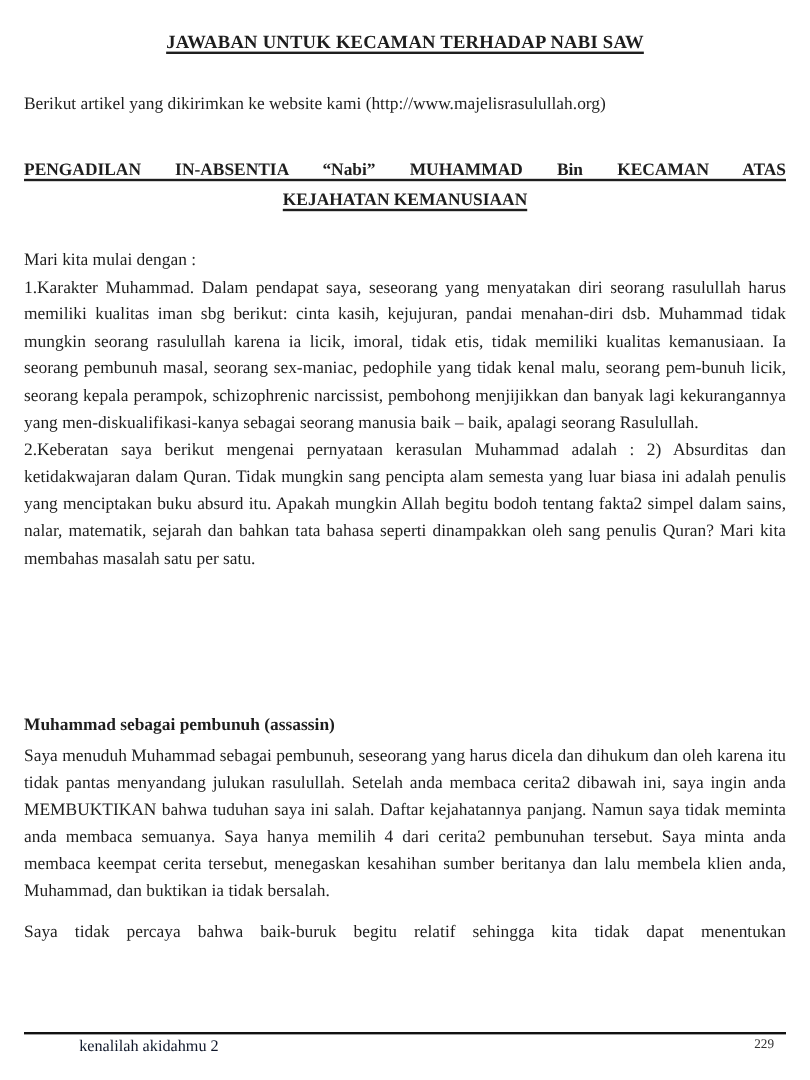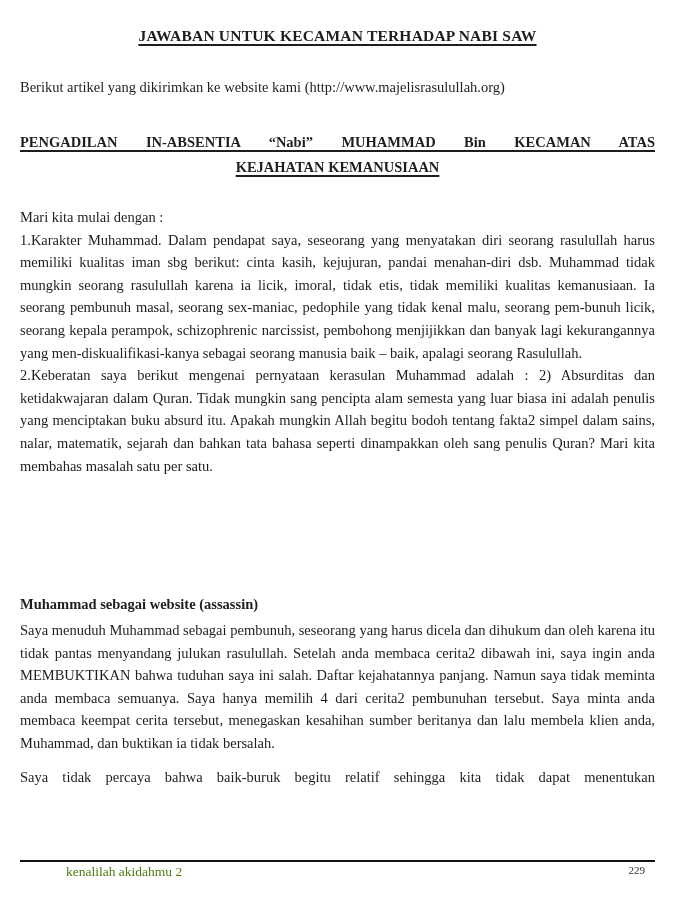--- a/index.html
+++ b/index.html
@@ -101,21 +101,21 @@
       top: 860px;
       width: 635px;
       height: 0;
       border-top: 2px solid #111;
     }
     .footer-left {
       position: absolute;
       left: 46px;
       top: 864px;
       font-size: 13.5px;
-      color: #4d7c0f;
+      color: #0f172a;
       font-family: Liberation Serif, serif;
     }
     .footer-right {
       position: absolute;
       right: 10px;
       top: 864px;
       font-size: 11px;
       color: #333;
     }
   </style>
@@ -132,21 +132,21 @@
     <span class="line1">PENGADILAN IN-ABSENTIA “Nabi” MUHAMMAD Bin KECAMAN ATAS</span>
     <span class="line2">KEJAHATAN KEMANUSIAAN</span>
   </h2>
 
   <div class="body-text block-a">
     <p>Mari kita mulai dengan :</p>
     <p>1.Karakter Muhammad. Dalam pendapat saya, seseorang yang menyatakan diri seorang rasulullah harus memiliki kualitas iman sbg berikut: cinta kasih, kejujuran, pandai menahan-diri dsb. Muhammad tidak mungkin seorang rasulullah karena ia licik, imoral, tidak etis, tidak memiliki kualitas kemanusiaan. Ia seorang pembunuh masal, seorang sex-maniac, pedophile yang tidak kenal malu, seorang pem-bunuh licik, seorang kepala perampok, schizophrenic narcissist, pembohong menjijikkan dan banyak lagi kekurangannya yang men-diskualifikasi-kanya sebagai seorang manusia baik – baik, apalagi seorang Rasulullah.</p>
     <p>2.Keberatan saya berikut mengenai pernyataan kerasulan Muhammad adalah : 2) Absurditas dan ketidakwajaran dalam Quran. Tidak mungkin sang pencipta alam semesta yang luar biasa ini adalah penulis yang menciptakan buku absurd itu. Apakah mungkin Allah begitu bodoh tentang fakta2 simpel dalam sains, nalar, matematik, sejarah dan bahkan tata bahasa seperti dinampakkan oleh sang penulis Quran? Mari kita membahas masalah satu per satu.</p>
   </div>
 
-  <h4 class="section-head subhead">Muhammad sebagai website (assassin)</h4>
+  <h4 class="section-head subhead">Muhammad sebagai pembunuh (assassin)</h4>
 
   <div class="body-text block-b">
     <p>Saya menuduh Muhammad sebagai pembunuh, seseorang yang harus dicela dan dihukum dan oleh karena itu tidak pantas menyandang julukan rasulullah. Setelah anda membaca cerita2 dibawah ini, saya ingin anda MEMBUKTIKAN bahwa tuduhan saya ini salah. Daftar kejahatannya panjang. Namun saya tidak meminta anda membaca semuanya. Saya hanya memilih 4 dari cerita2 pembunuhan tersebut. Saya minta anda membaca keempat cerita tersebut, menegaskan kesahihan sumber beritanya dan lalu membela klien anda, Muhammad, dan buktikan ia tidak bersalah.</p>
     <p style="text-align-last: justify; margin-top: 11px;">Saya tidak percaya bahwa baik-buruk begitu relatif sehingga kita tidak dapat menentukan</p>
   </div>
 
   <div class="footer-rule"></div>
   <span class="footer-left">kenalilah akidahmu 2</span>
   <span class="footer-right">229</span>
 

